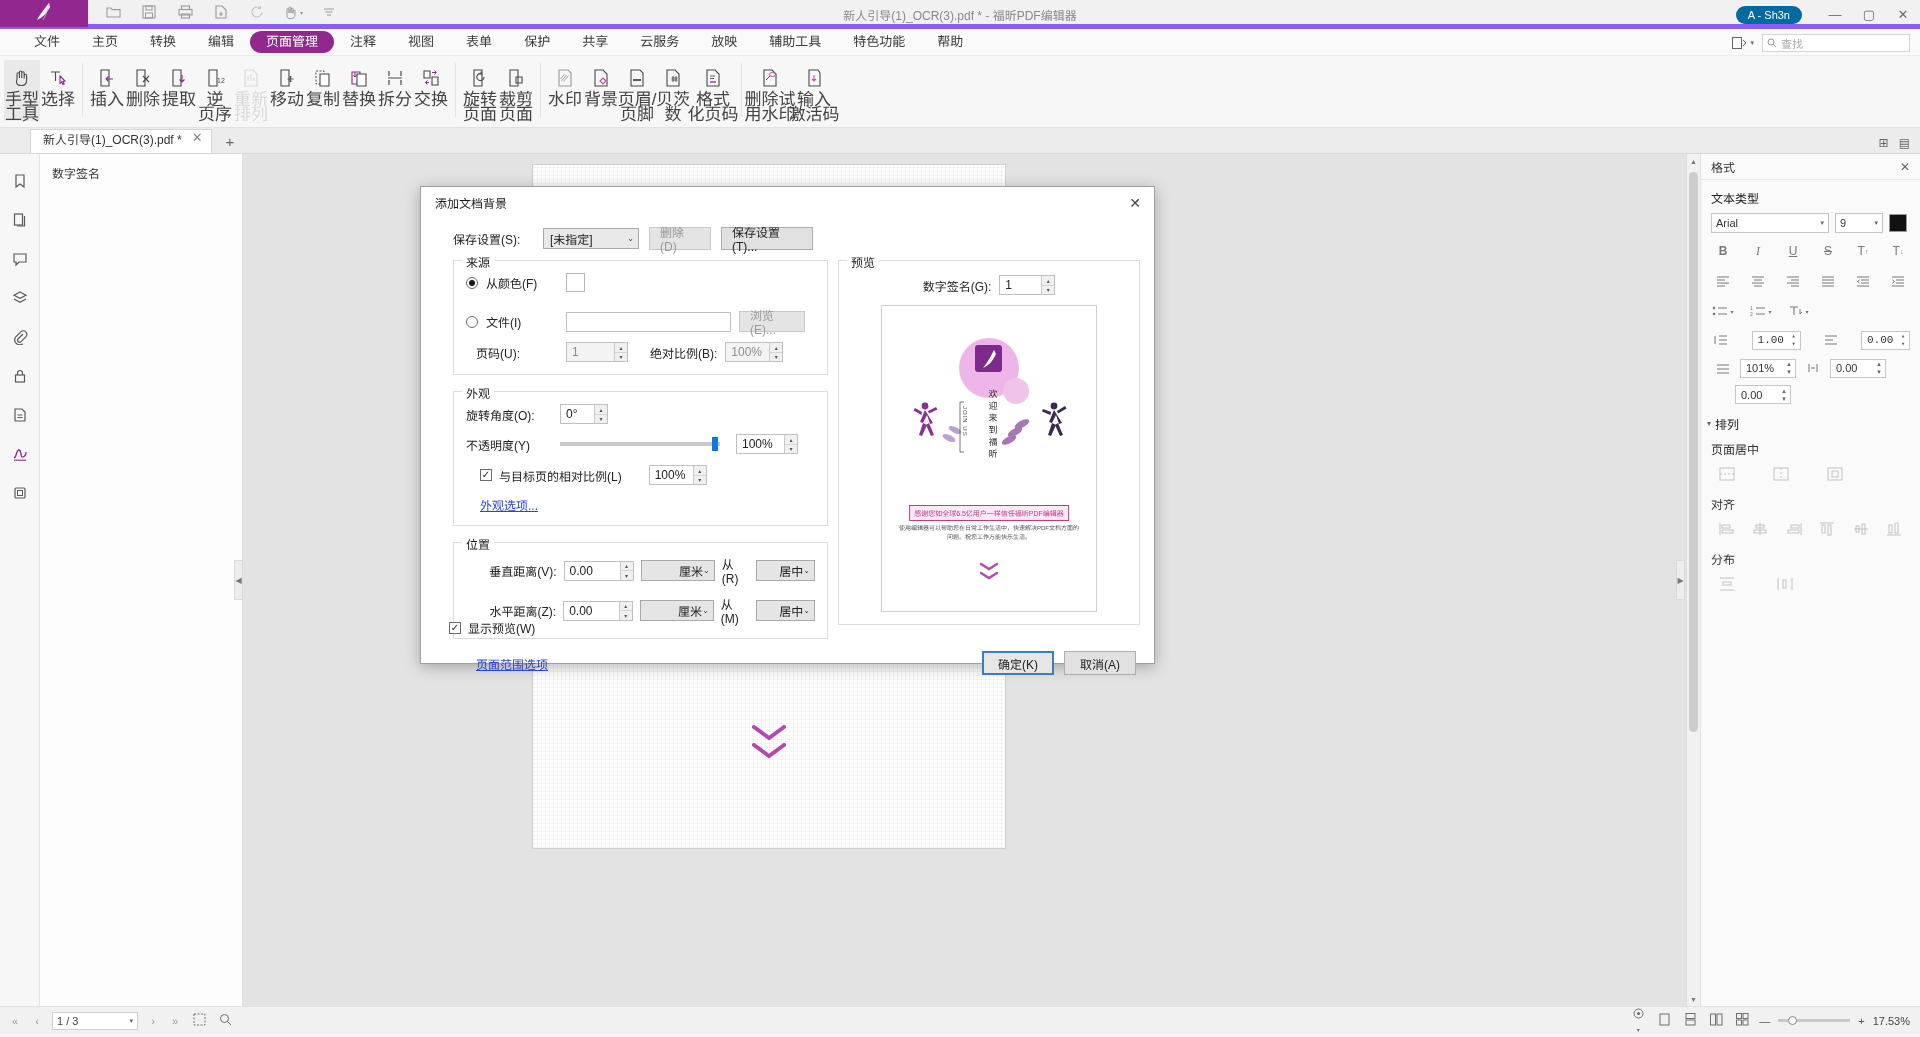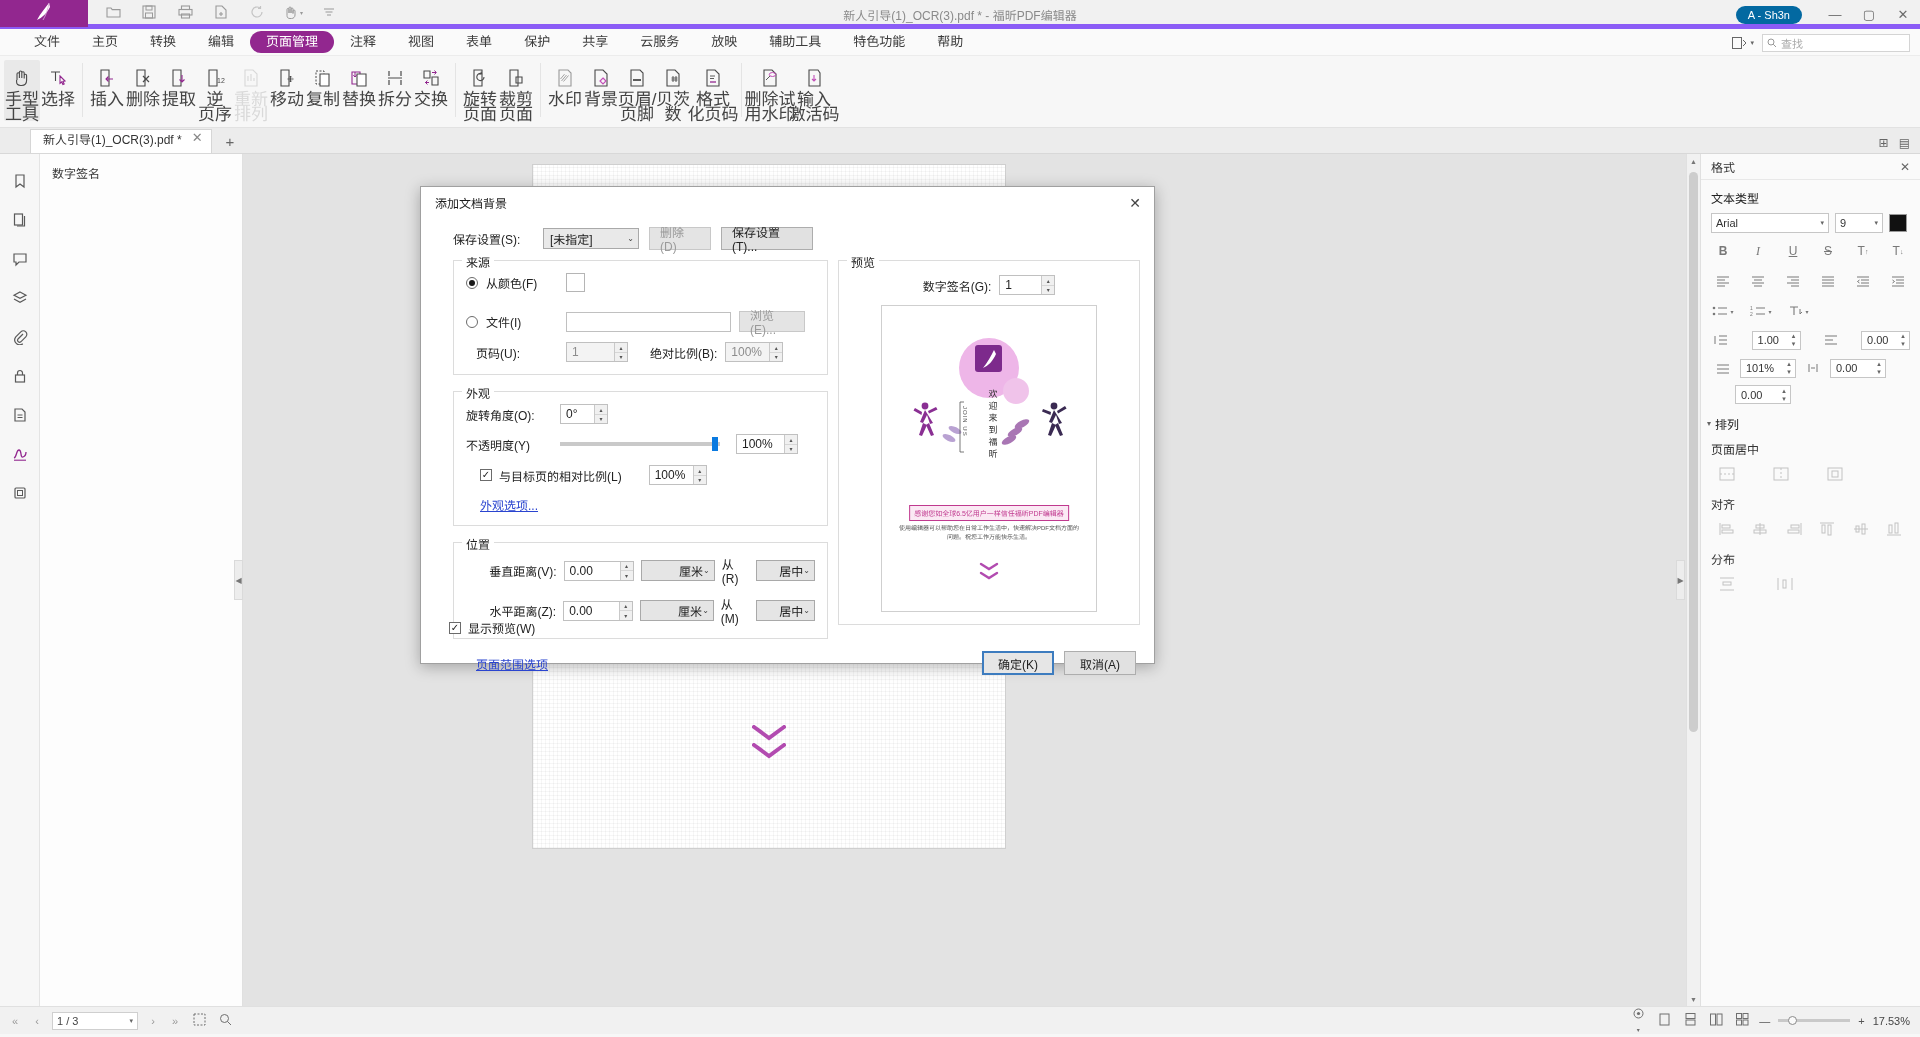--- a/index.html
+++ b/index.html
@@ -787,21 +787,21 @@
         </div>
         <div class="fp-ico">
           <svg width="16" height="12" viewBox="0 0 16 12">
               <path d="M1 2h8M5 2v8" stroke="currentColor" stroke-width="1.1"></path>
               <path d="M11 4v5l2-2" stroke="currentColor" stroke-width="1" fill="none"></path>
             </svg>
           <span style="font-size:6px;">▾</span>
         </div>
       </div>
 
-      <div class="fp-row" style="gap:20px;">
+      <div class="fp-row" style="gap:20px;font-family:Liberation Mono, monospace;">
         <div class="fp-ico">
           <svg width="14" height="12" viewBox="0 0 14 12">
               <path d="M1 2v8M5 2h8M5 6h8M5 10h8" stroke="currentColor" stroke-width="1"></path>
             </svg>
         </div>
         <div class="fp-num">
           <span>1.00</span>
           <span class="sp">▴<br>▾</span>
         </div>
         <div class="fp-ico">

